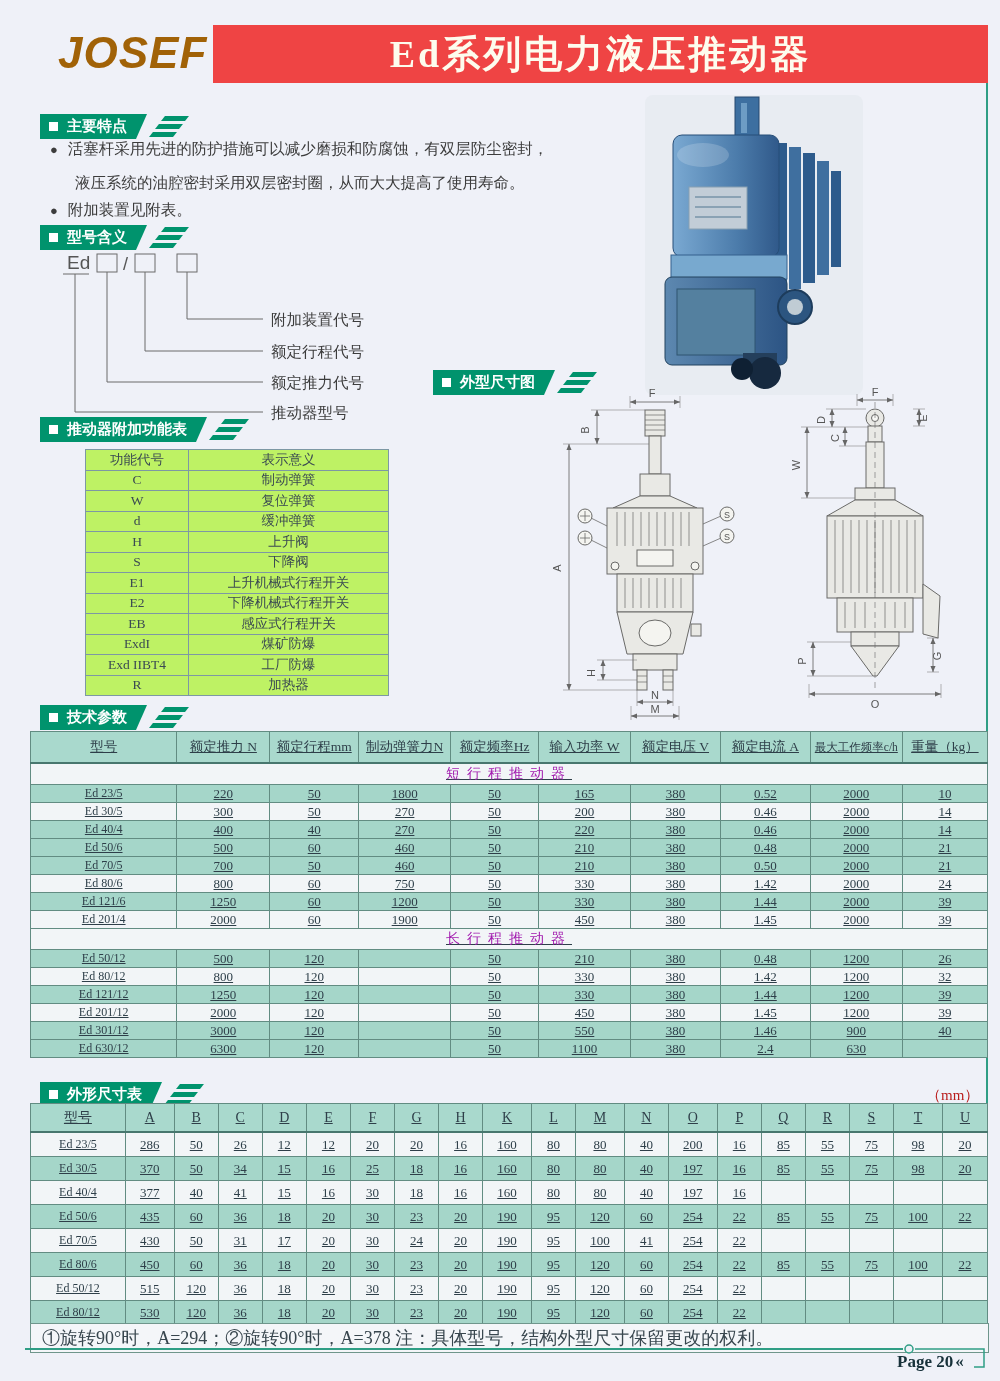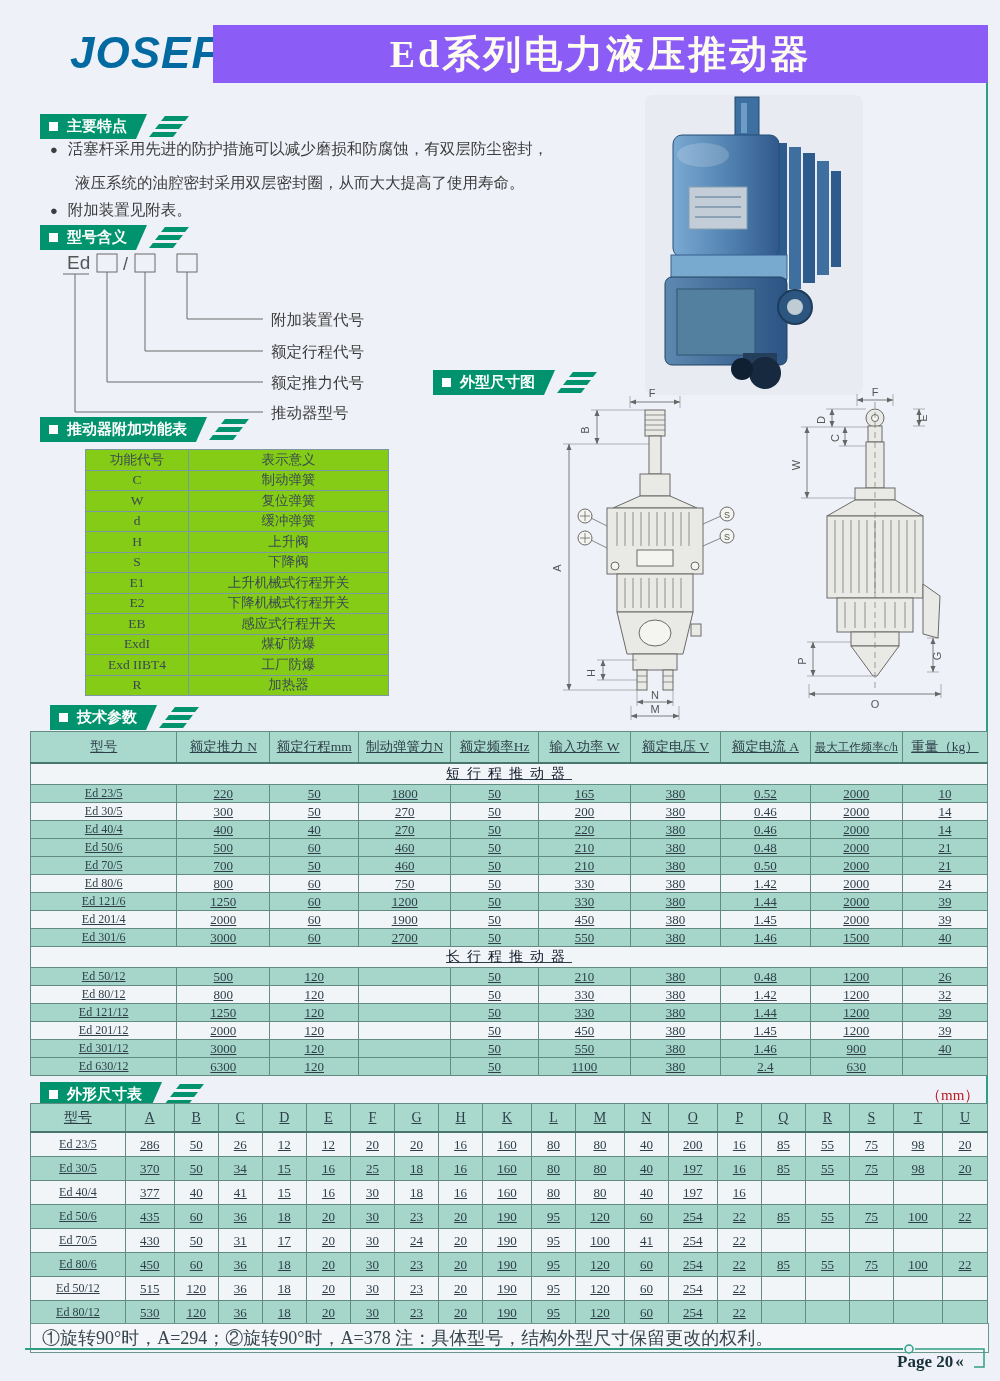--- a/index.html
+++ b/index.html
@@ -1,22 +1,22 @@
 <!DOCTYPE html>
 <html><head>
 <meta charset="utf-8">
 <style>
   html,body{margin:0;padding:0;}
   body{width:1000px;height:1381px;background:#f2f3f8;font-family:"Liberation Sans",sans-serif;}
   #page{position:relative;width:1000px;height:1381px;background:#eff1f8;overflow:hidden;}
 
   
   .logo{position:absolute;left:58px;top:28px;font-size:44px;font-weight:bold;font-style:italic;
-        color:#0369a1;letter-spacing:1px;font-family:"Liberation Sans",sans-serif;margin-left:12px;}
-  .title-band{position:absolute;left:213px;top:25px;width:775px;height:58px;background:#8b5cf6;
+        color:#a16207;letter-spacing:1px;font-family:"Liberation Sans",sans-serif;}
+  .title-band{position:absolute;left:213px;top:25px;width:775px;height:58px;background:#ef4444;
         display:flex;align-items:center;justify-content:center;}
   .title-band .t{font-family:"Liberation Serif","DejaVu Serif",serif;font-weight:bold;
         font-size:38px;color:#fdfcee;letter-spacing:3px;}
   .vline{position:absolute;left:986px;top:83px;width:2px;height:1262px;background:#2f9e85;}
 
   
   .banner{position:absolute;height:21px;display:flex;align-items:center;}
   .banner .bar{height:25px;background:#00936d;color:#ffffff;font-weight:bold;font-size:15px;
         display:flex;align-items:center;gap:9px;padding:0 20px 0 9px;
         clip-path:polygon(0 0,100% 0,calc(100% - 11px) 100%,0 100%);}
@@ -29,31 +29,31 @@
 
   
   .feat{position:absolute;color:#3c3c3c;font-size:15.5px;font-family:Liberation Mono, monospace;}
   .dot{color:#3c3c3c;margin-right:10px;font-size:13px;}
 
   
   table{border-collapse:collapse;table-layout:fixed;}
   .func-tbl{position:absolute;left:85px;top:449px;width:304px;
         font-family:"Liberation Serif","DejaVu Serif",serif;font-size:13.5px;color:#3b4a52;}
   .func-tbl td,.func-tbl th{border:1px solid #7d98a4;height:19.5px;text-align:center;font-weight:normal;
-        background:#84cc16;padding:0;}
+        background:#bef264;padding:0;}
   .func-tbl col.c1{width:103px;}
 
   .data-tbl{position:absolute;font-family:"Liberation Serif","DejaVu Serif",serif;color:#2e3f49;text-decoration:underline;}
   .data-tbl th,.data-tbl td{border:1px solid #628c82;text-align:center;font-weight:normal;padding:0;overflow:hidden;white-space:nowrap;}
   .tech-tbl{left:30px;top:731px;width:958px;font-size:13px;}
   .tech-tbl th{height:30px;background:#a9d9cd;font-size:13.5px;border-bottom:2px solid #48776e;}
   .tech-tbl th.smallh{font-size:11.5px;}
   .tech-tbl td{height:17px;background:#f2f5f7;}
   .tech-tbl tr.teal td{background:#a5d6c9;}
-  .tech-tbl td.group{height:20px;background:#f2f5f7;letter-spacing:7px;font-size:14px;color:#0f172a;}
+  .tech-tbl td.group{height:20px;background:#f2f5f7;letter-spacing:7px;font-size:14px;color:#a21caf;}
   .dim-tbl{left:30px;top:1103px;width:958px;font-size:13px;}
   .dim-tbl th{height:27px;background:#a9d9cd;font-size:14px;border-bottom:2px solid #48776e;}
   .dim-tbl td{height:23px;background:#f2f5f7;}
   .dim-tbl tr.teal td{background:#a5d6c9;}
   .model-cell{font-size:12px;}
 
   
   .note-row{position:absolute;left:30px;top:1323px;width:946px;height:28px;border:1px solid #6f968c;
         background:#f4f6f9;font-size:18px;color:#38464e;line-height:28px;padding-left:11px;
         font-family:"Liberation Serif","DejaVu Serif",serif;}
@@ -418,21 +418,21 @@
       <text x="382" y="30" text-anchor="middle" transform="rotate(-90 382 30)">E</text>
       <text x="255" y="77" text-anchor="middle" transform="rotate(-90 255 77)">W</text>
       <text x="261" y="273" text-anchor="middle" transform="rotate(-90 261 273)">P</text>
       <text x="396" y="268" text-anchor="middle" transform="rotate(-90 396 268)">G</text>
       <text x="330" y="320" text-anchor="middle">O</text>
       <text x="182" y="130" text-anchor="middle" font-size="9">S</text>
       <text x="182" y="152" text-anchor="middle" font-size="9">S</text>
     </g>
   </svg>
 
-  <div class="banner" style="left:50px;top:707px;">
+  <div class="banner" style="left:40px;top:707px;">
     <span class="bar">
         <span class="sq"></span>
         <span>技术参数</span>
       </span>
     <span class="stripes">
         <i></i>
         <i></i>
         <i></i>
       </span>
   </div>
@@ -556,32 +556,20 @@
           <td class="model-cell">Ed 201/4</td>
           <td>2000</td>
           <td>60</td>
           <td>1900</td>
           <td>50</td>
           <td>450</td>
           <td>380</td>
           <td>1.45</td>
           <td>2000</td>
           <td>39</td>
-        </tr>
-        <tr class="teal">
-          <td class="model-cell">Ed 301/6</td>
-          <td>3000</td>
-          <td>60</td>
-          <td>2700</td>
-          <td>50</td>
-          <td>550</td>
-          <td>380</td>
-          <td>1.46</td>
-          <td>1500</td>
-          <td>40</td>
         </tr>
         <tr>
           <td class="group" colspan="10">长行程推动器</td>
         </tr>
         <tr class="teal">
           <td class="model-cell">Ed 50/12</td>
           <td>500</td>
           <td>120</td>
           <td></td>
           <td>50</td>

